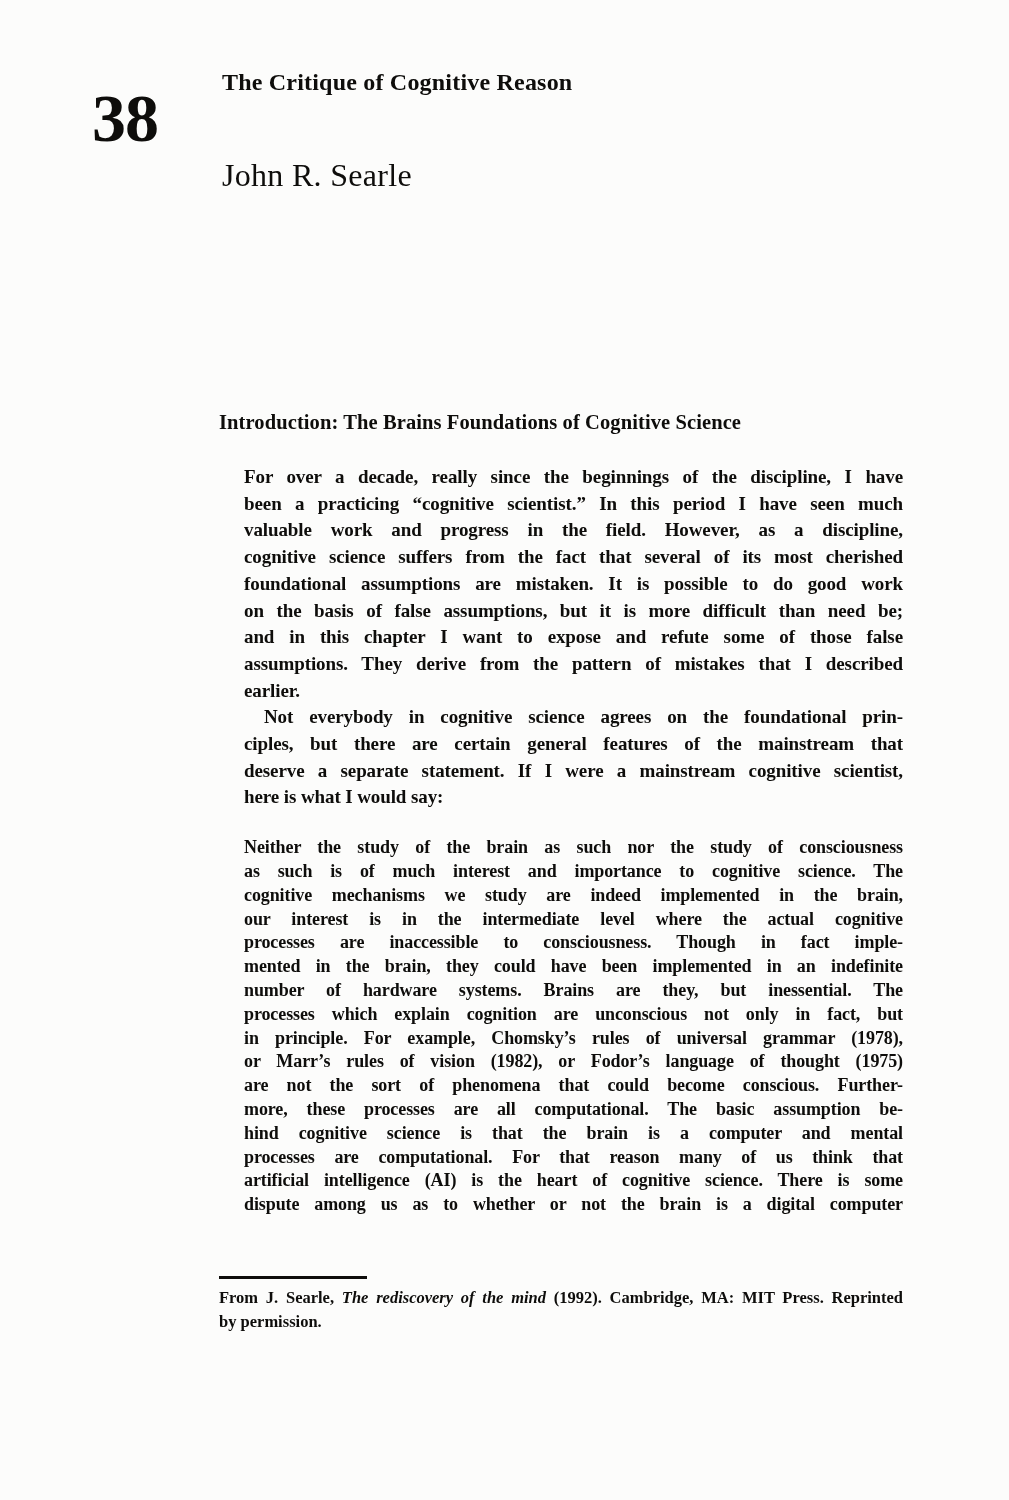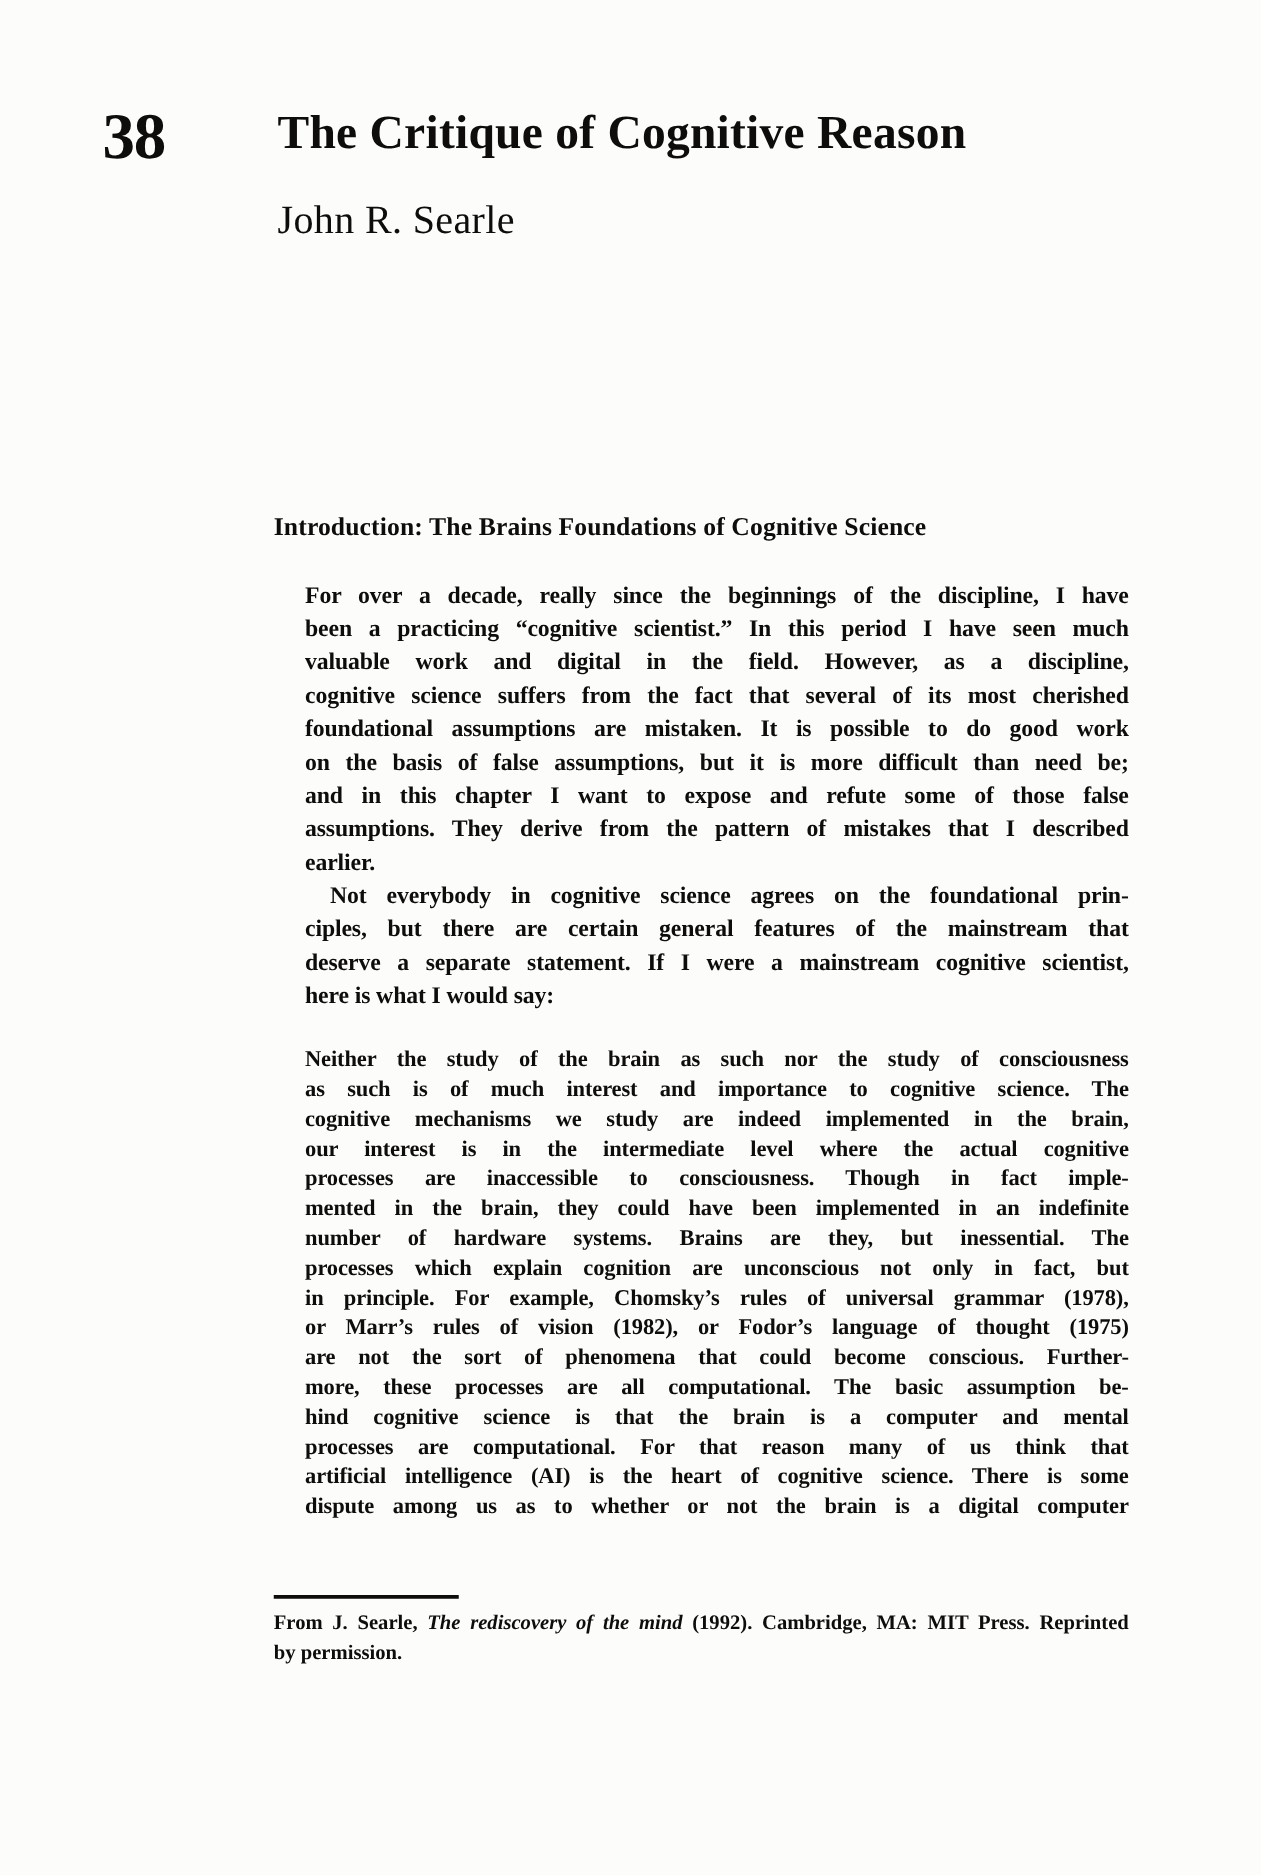--- a/index.html
+++ b/index.html
@@ -8,32 +8,32 @@
     position: relative;
     width: 1009px;
     height: 1500px;
     background: var(--paper, #fcfcfb);
     color: var(--ink, #0e0d0b);
     font-family: "Liberation Serif", "DejaVu Serif", serif;
     overflow: hidden;
   }
   .chapter-number {
     position: absolute;
-    left: 82px;
+    left: 92px;
     top: 84px;
-    font-size: 52px;
+    font-size: 68px;
     font-weight: 700;
     line-height: 1;
     letter-spacing: -1px;
   }
   .chapter-title {
     position: absolute;
     left: 222px;
-    top: 84px;
-    font-size: 38px;
+    top: 68px;
+    font-size: 24px;
     font-weight: 700;
     letter-spacing: 0.2px;
     line-height: 1.2;
   }
   .author-name {
     position: absolute;
     left: 222px;
     top: 156px;
     font-size: 32px;
     font-weight: 400;
@@ -99,21 +99,21 @@
   <h1 class="chapter-title">The Critique of Cognitive Reason</h1>
 
   <div class="author-name">John R. Searle</div>
 
   <h2 class="section-heading">Introduction: The Brains Foundations of Cognitive Science</h2>
 
   <div class="body-column">
     <div class="para">
         <div class="line">For over a decade, really since the beginnings of the discipline, I have</div>
         <div class="line">been a practicing “cognitive scientist.” In this period I have seen much</div>
-        <div class="line">valuable work and digital in the field. However, as a discipline,</div>
+        <div class="line">valuable work and progress in the field. However, as a discipline,</div>
         <div class="line">cognitive science suffers from the fact that several of its most cherished</div>
         <div class="line">foundational assumptions are mistaken. It is possible to do good work</div>
         <div class="line">on the basis of false assumptions, but it is more difficult than need be;</div>
         <div class="line">and in this chapter I want to expose and refute some of those false</div>
         <div class="line">assumptions. They derive from the pattern of mistakes that I described</div>
         <div class="line last">earlier.</div>
       </div>
     <div class="para">
         <div class="line indent">Not everybody in cognitive science agrees on the foundational prin-</div>
         <div class="line">ciples, but there are certain general features of the mainstream that</div>

